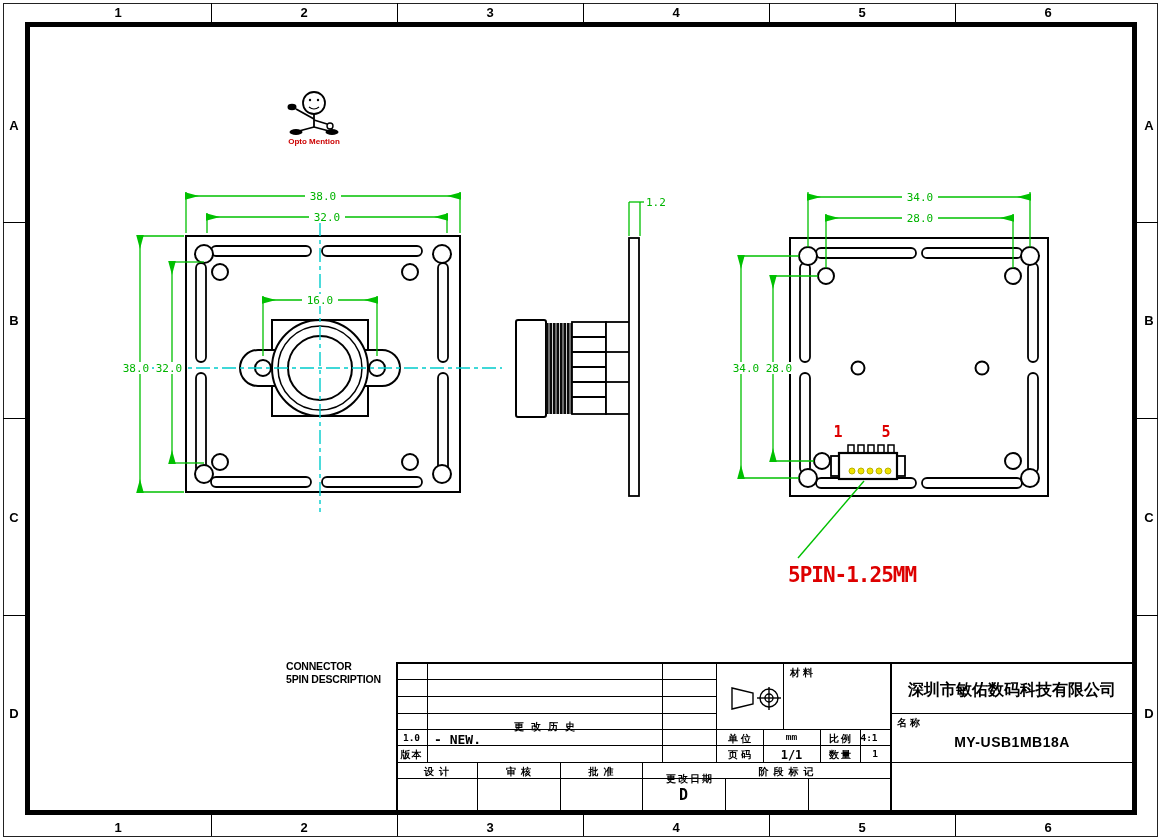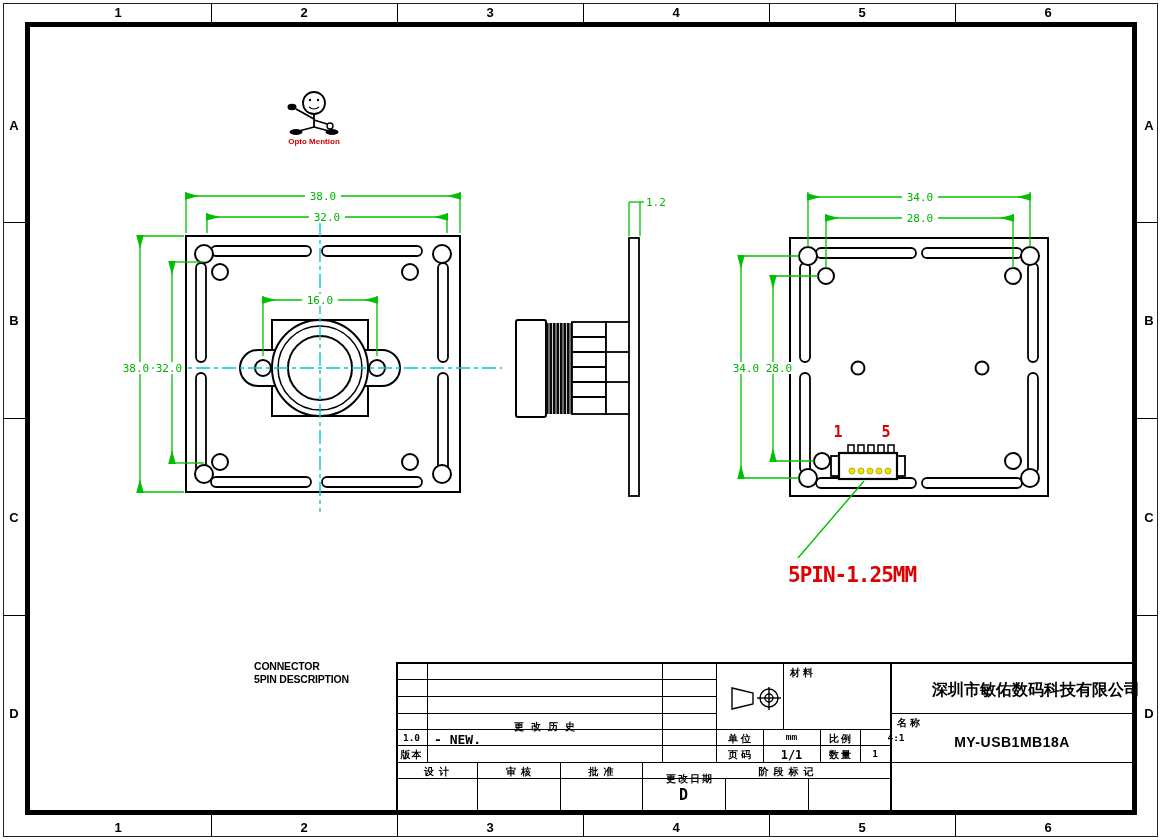--- a/index.html
+++ b/index.html
@@ -268,21 +268,21 @@
 
     <g stroke="#000" stroke-width="1.4" fill="none">
       <path d="M732,688 L732,709 L753,704 L753,693 Z"></path>
       <circle cx="769" cy="698" r="9"></circle>
       <circle cx="769" cy="698" r="4"></circle>
       <line x1="757" y1="698" x2="781" y2="698"></line>
       <line x1="769" y1="687" x2="769" y2="710"></line>
     </g>
   </svg>
 
-  <div class="abs" style="left:254px;top:660px;font:bold 10.5px 'Liberation Sans',sans-serif;line-height:13px;letter-spacing:-0.2px;">
+  <div class="abs" style="left:286px;top:660px;font:bold 10.5px 'Liberation Sans',sans-serif;line-height:13px;letter-spacing:-0.2px;">
     <div>CONNECTOR</div>
     <div>5PIN DESCRIPTION</div>
   </div>
 
   <div class="ln" style="left:396px;top:662px;width:2px;height:148px;"></div>
   <div class="ln" style="left:427px;top:662px;width:1px;height:101px;"></div>
   <div class="ln" style="left:662px;top:662px;width:1px;height:101px;"></div>
   <div class="ln" style="left:716px;top:662px;width:1px;height:100px;"></div>
   <div class="ln" style="left:763px;top:729px;width:1px;height:33px;"></div>
   <div class="ln" style="left:783px;top:662px;width:1px;height:67px;"></div>
@@ -306,28 +306,28 @@
   <div class="ln" style="left:396px;top:778px;width:494px;height:1px;"></div>
 
   <div class="tbt c num" style="left:396px;top:732px;width:31px;font-size:9.5px;">1.0</div>
   <div class="tbt num" style="left:434px;top:732px;font-size:13px;">- NEW.</div>
   <div class="tbt c" style="left:396px;top:748px;width:31px;letter-spacing:1px;">版本</div>
   <div class="tbt c" style="left:427px;top:720px;width:235px;letter-spacing:7px;text-indent:7px;">更改历史</div>
   <div class="tbt c" style="left:662px;top:748px;width:54px;letter-spacing:2px;text-indent:2px;margin-top:24px;">更改日期</div>
   <div class="tbt c" style="left:716px;top:732px;width:47px;letter-spacing:3px;text-indent:3px;">单位</div>
   <div class="tbt c num" style="left:763px;top:732px;width:57px;font-size:9.5px;font-family:Liberation Mono, monospace;">mm</div>
   <div class="tbt c" style="left:820px;top:732px;width:40px;letter-spacing:2px;text-indent:2px;">比例</div>
-  <div class="tbt c num" style="left:860px;top:732px;width:18px;font-size:9.5px;margin-left:27px;">4:1</div>
+  <div class="tbt c num" style="left:860px;top:732px;width:18px;font-size:9.5px;">4:1</div>
   <div class="tbt c" style="left:716px;top:748px;width:47px;letter-spacing:3px;text-indent:3px;">页码</div>
   <div class="tbt c num" style="left:763px;top:748px;width:57px;font-size:12px;">1/1</div>
   <div class="tbt c" style="left:820px;top:748px;width:40px;letter-spacing:2px;text-indent:2px;">数量</div>
   <div class="tbt c num" style="left:860px;top:748px;width:30px;font-size:9.5px;">1</div>
   <div class="tbt c" style="left:396px;top:765px;width:81px;letter-spacing:5px;text-indent:5px;">设计</div>
   <div class="tbt c" style="left:477px;top:765px;width:83px;letter-spacing:5px;text-indent:5px;">审核</div>
   <div class="tbt c" style="left:560px;top:765px;width:82px;letter-spacing:5px;text-indent:5px;">批准</div>
   <div class="tbt c" style="left:642px;top:765px;width:288px;letter-spacing:5px;text-indent:5px;">阶段标记</div>
   <div class="tbt c num" style="left:642px;top:786px;width:83px;font:bold 15px 'DejaVu Sans Mono',monospace;">D</div>
   <div class="tbt" style="left:790px;top:666px;letter-spacing:3px;">材料</div>
-  <div class="tbt c" style="left:892px;top:680px;width:240px;font:bold 16px 'Liberation Sans',sans-serif;padding-left:24px;">深圳市敏佑数码科技有限公司</div>
+  <div class="tbt c" style="left:892px;top:680px;width:240px;font:bold 16px 'Liberation Sans',sans-serif;">深圳市敏佑数码科技有限公司</div>
   <div class="tbt" style="left:897px;top:716px;letter-spacing:3px;">名称</div>
   <div class="tbt c" style="left:892px;top:734px;width:240px;font:bold 14px 'Liberation Sans',sans-serif;letter-spacing:0.5px;">MY-USB1MB18A</div>
 
 </div>
 
 </body></html>

